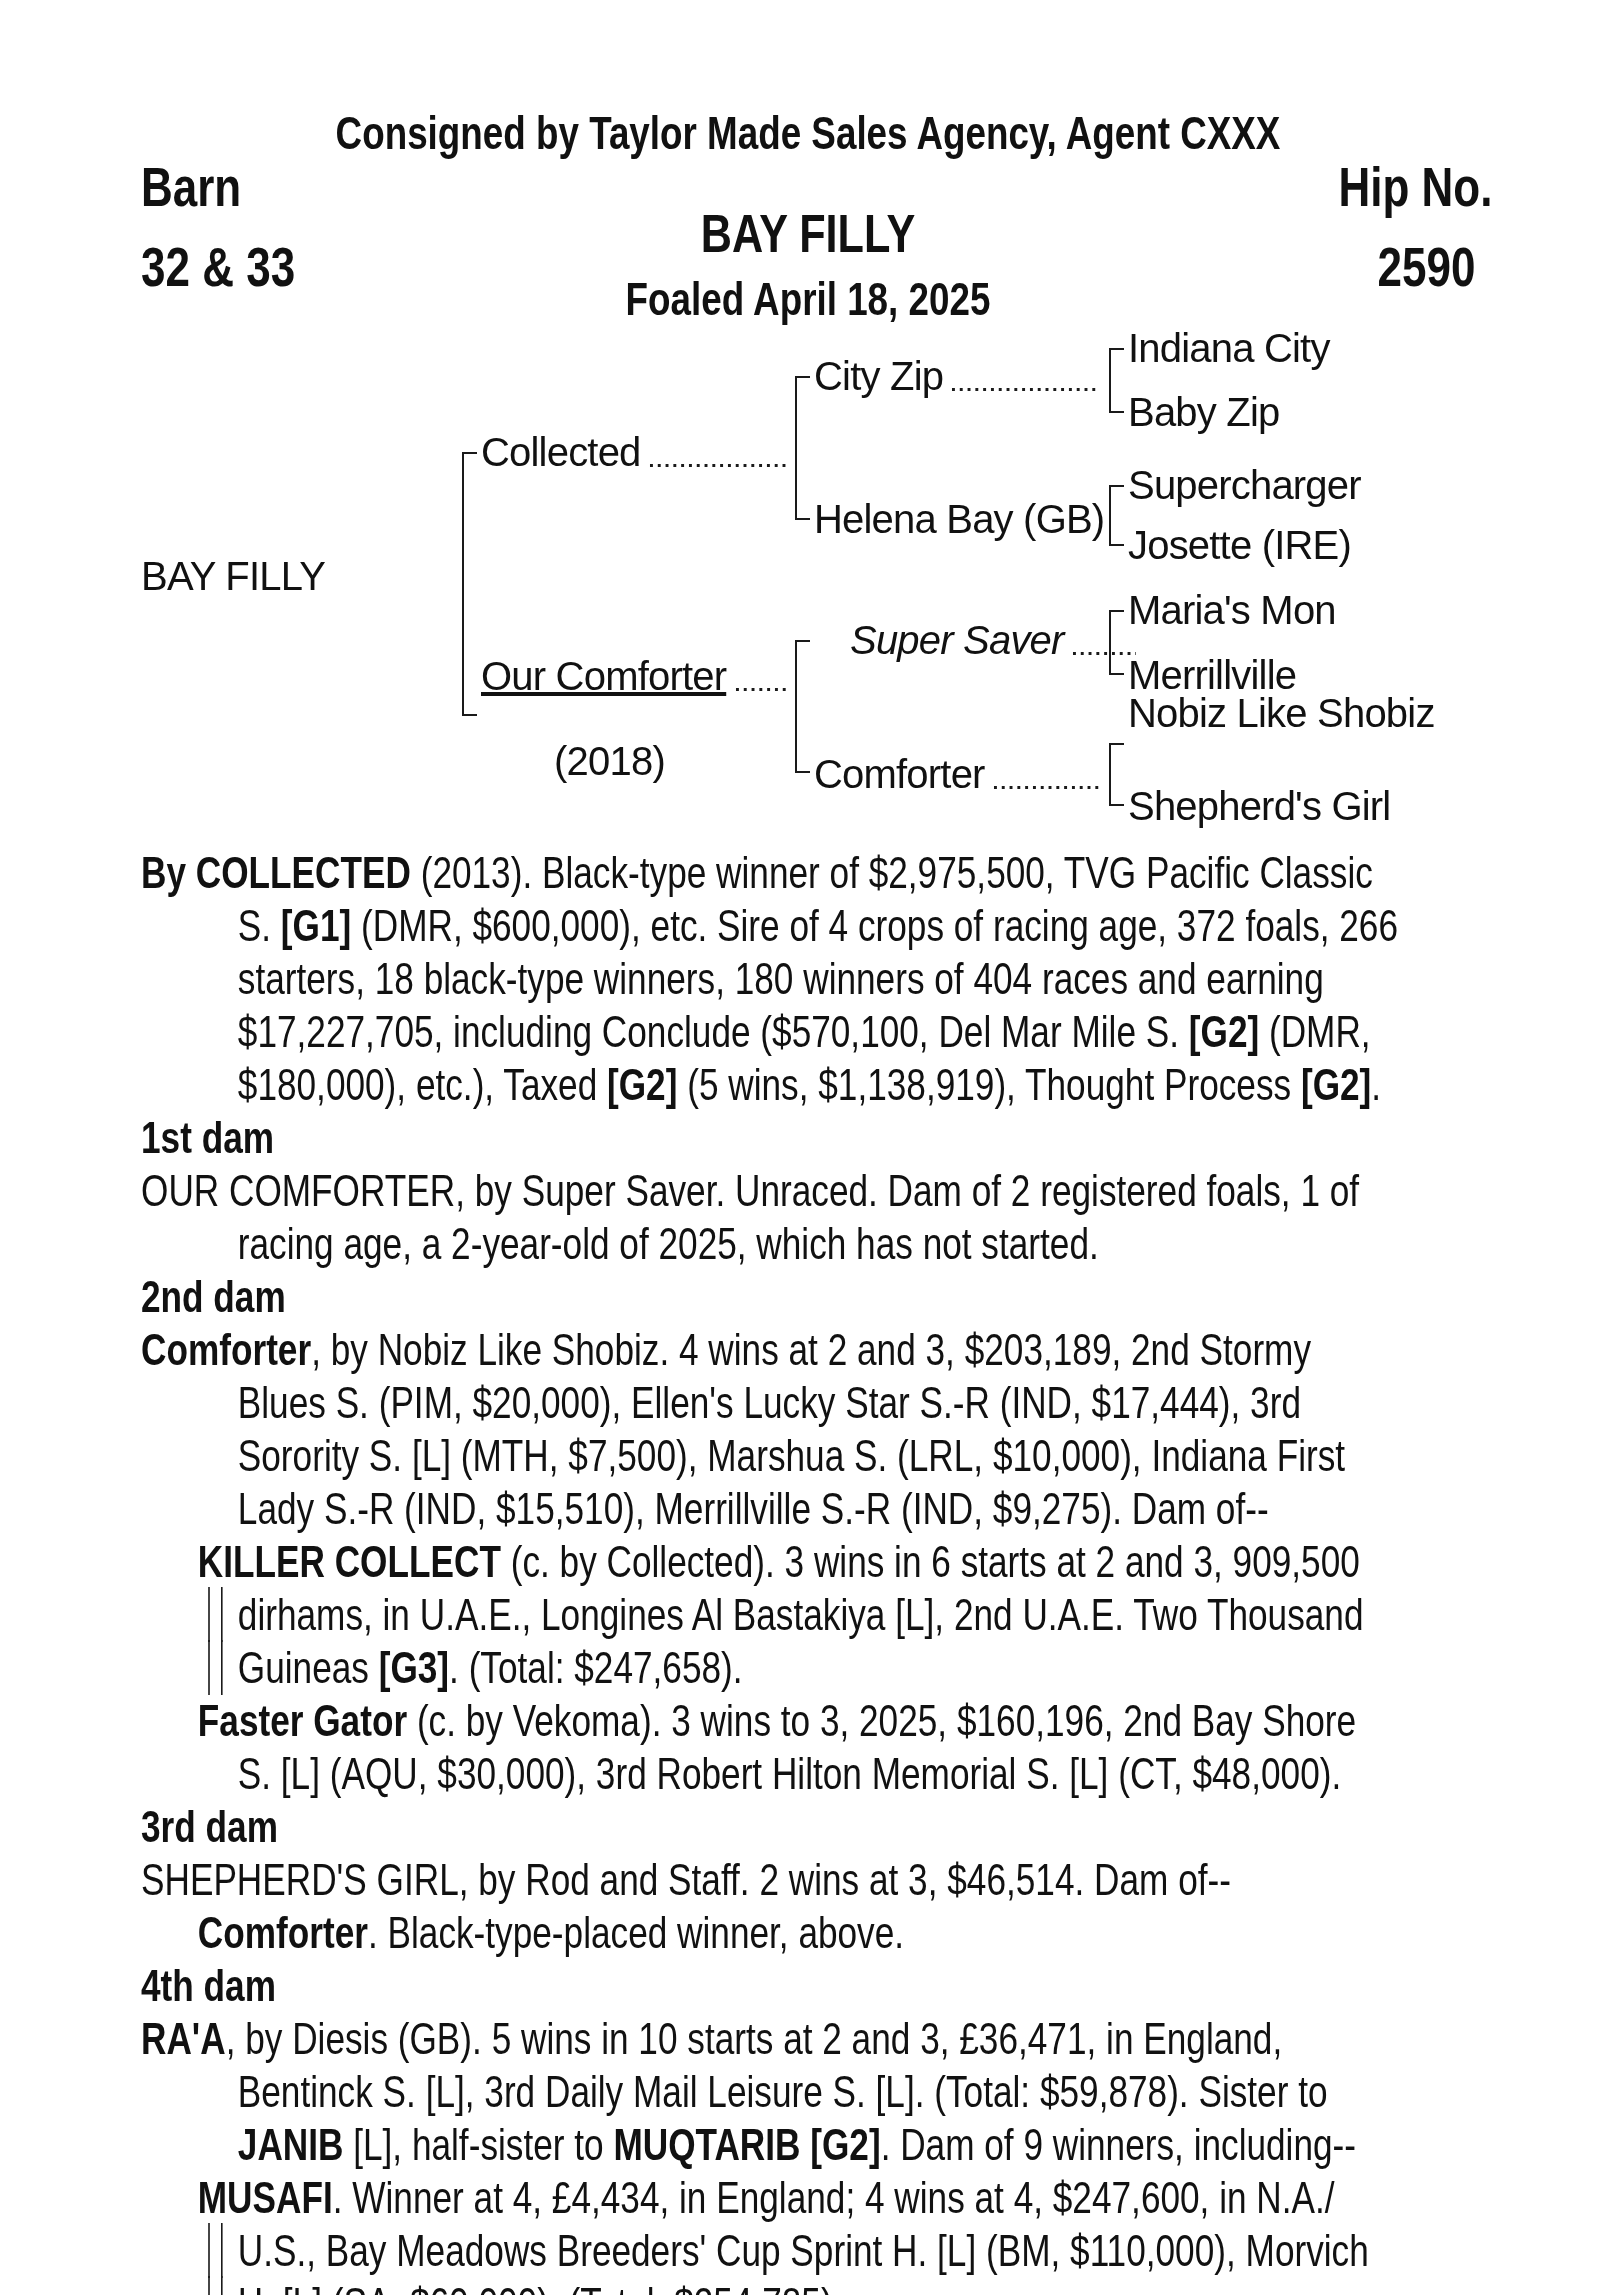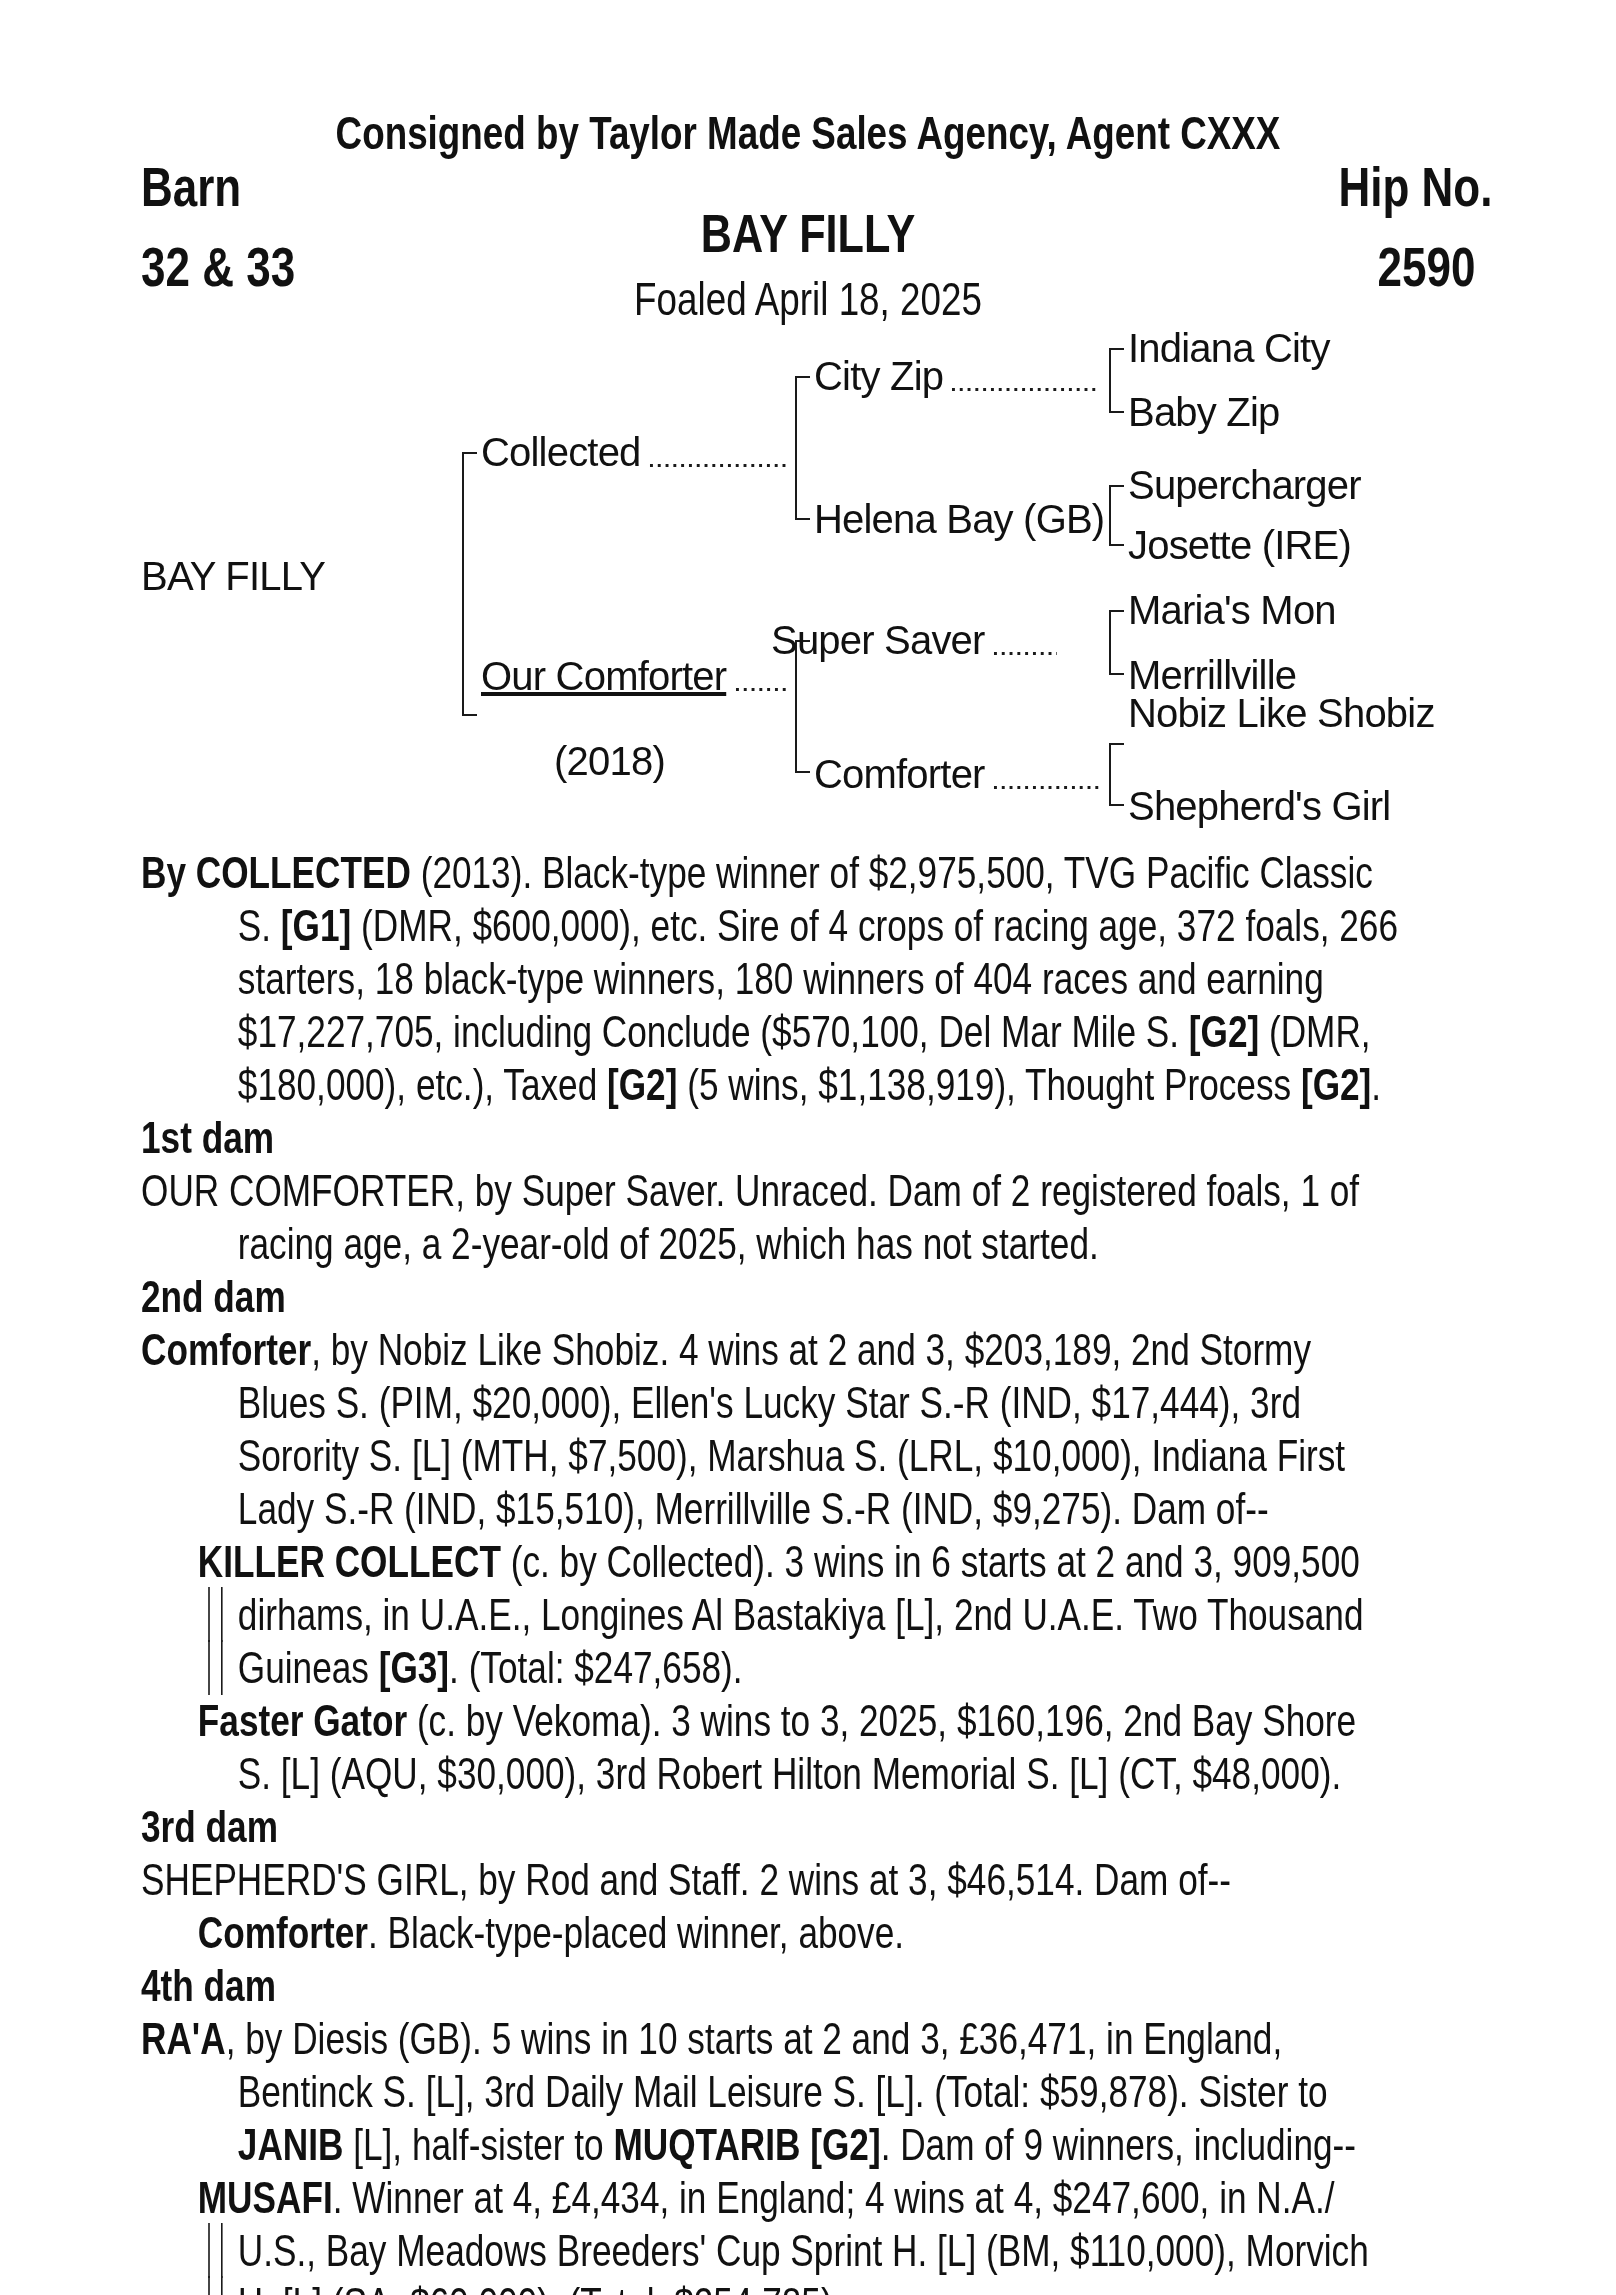--- a/index.html
+++ b/index.html
@@ -10,21 +10,21 @@
   .cxr{transform:scaleX(0.80);transform-origin:100% 0;white-space:nowrap;display:block;}
 
   
   #consignor{position:absolute;left:0;top:94px;width:1616px;text-align:center;
              font-size:46px;font-weight:bold;margin-top:12px;}
   #barn-label{position:absolute;left:141px;top:155px;font-size:55px;font-weight:bold;}
   #barn-value{position:absolute;left:141px;top:235px;font-size:55px;font-weight:bold;}
   #hip-label{position:absolute;right:124px;top:155px;font-size:55px;font-weight:bold;text-align:right;}
   #hip-value{position:absolute;right:141px;top:235px;font-size:55px;font-weight:bold;text-align:center;}
   #title{position:absolute;left:0;top:202px;width:1616px;text-align:center;font-size:54px;font-weight:bold;}
-  #foaled{position:absolute;left:0;top:272px;width:1616px;text-align:center;font-size:46px;font-weight:normal;}
+  #foaled{position:absolute;left:0;top:272px;width:1616px;text-align:center;font-size:46px;font-weight:bold;}
 
   
   .tnode{position:absolute;font-size:40px;line-height:46px;letter-spacing:-0.02em;
          display:flex;align-items:flex-end;}
   .tnode .nm{white-space:nowrap;}
   .leader{flex:1 1 auto;height:4.6px;margin:0 6.4px 7.3px 8.3px;
           background-image:radial-gradient(circle at 2.3px 2.3px,#1a1a1a 1.6px,transparent 1.8px);
           background-size:7.8px 4.6px;background-repeat:repeat-x;background-position:left bottom;}
   .bracket{position:absolute;border-left:2.3px solid #1a1a1a;}
   .bracket::before,.bracket::after{content:'';position:absolute;left:0;width:13px;height:2.3px;background:#1a1a1a;}
@@ -91,21 +91,21 @@
     <div class="bracket" style="left:795px;top:376px;height:144px;"></div>
     <div class="bracket" style="left:795px;top:640px;height:133px;"></div>
     <div class="tnode" style="left:814px;top:353px;width:292px;">
       <span class="nm">City Zip</span>
         <span class="leader"></span>
     </div>
     <div class="tnode" style="left:814px;top:496px;width:292px;">
       <span class="nm">Helena Bay (GB)</span>
         <span class="leader"></span>
     </div>
-    <div class="tnode" style="left:771px;top:617px;width:292px;">
+    <div class="tnode" style="left:850px;top:617px;width:292px;font-style:italic;">
       <span class="nm">Super Saver</span>
         <span class="leader"></span>
     </div>
     <div class="tnode" style="left:814px;top:751px;width:292px;">
       <span class="nm">Comforter</span>
         <span class="leader"></span>
     </div>
 
     <div class="bracket" style="left:1109px;top:348px;height:65px;"></div>
     <div class="bracket" style="left:1109px;top:485px;height:61px;"></div>

